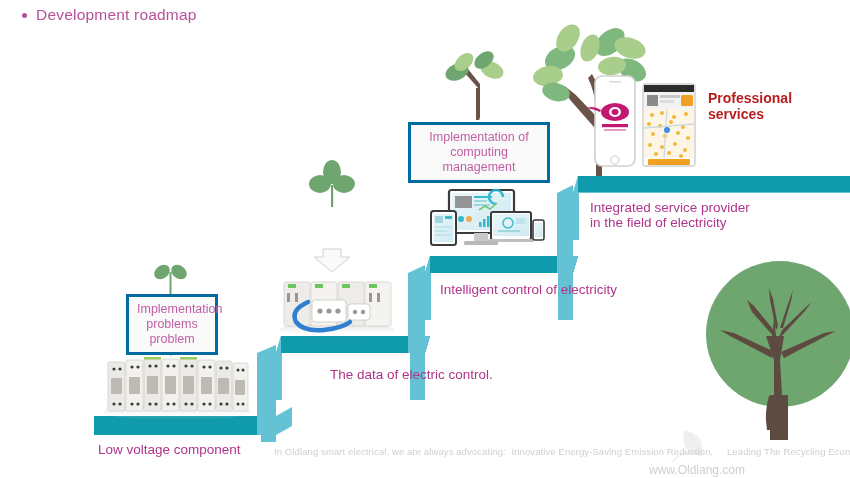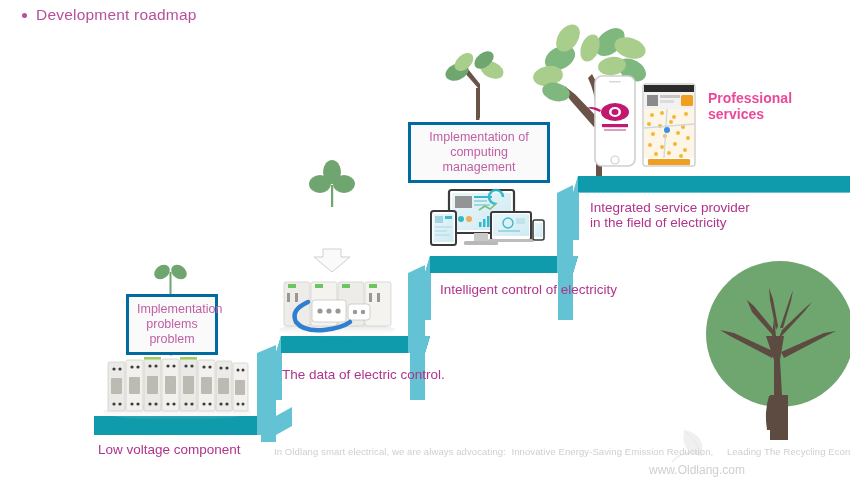--- a/index.html
+++ b/index.html
@@ -28,21 +28,21 @@
     color:#c05fa4;
     text-align:center;
     font-size:12.5px;
     line-height:15px;
     padding:5px 8px;
     box-sizing:border-box;
     white-space:pre-line;
   }
 
   
-  .panel-title{position:absolute;left:696px;top:90px;color:#ec4899;font-size:14px;font-weight:bold;}
+  .panel-title{position:absolute;left:696px;top:90px;color:#b91c1c;font-size:14px;font-weight:bold;}
   .panel-p{position:absolute;left:698px;color:#c46aa9;font-size:9px;line-height:11px;white-space:pre-line;}
 
   
   .footer-text{
     position:absolute;left:262px;top:446px;
     color:#cfcfcf;font-size:9.5px;letter-spacing:.1px;white-space:pre;
   }
   .footer-url{
     position:absolute;left:637px;top:463px;
     color:#cfcfcf;font-size:12px;
@@ -363,21 +363,21 @@
 
   <div class="callout" style="left:114px;top:294px;width:92px;">Implementation
 problems problem</div>
 
 
   <div class="callout" style="left:396px;top:122px;width:142px;">Implementation of
 computing management</div>
 
   <div class="step-label" style="left:86px;top:442px;">Low voltage component</div>
 
-  <div class="step-label" style="left:270px;top:367px;">The data of electric control.</div>
+  <div class="step-label" style="left:270px;top:367px;padding-left:48px;">The data of electric control.</div>
 
   <div class="step-label" style="left:578px;top:200px;">Integrated service provider
 in the field of electricity</div>
 
   <div class="step-label" style="left:428px;top:282px;">Intelligent control of electricity</div>
 
   <div class="panel-title">Professional services</div>
 
   <div class="footer-text">In Oldlang smart electrical, we are always advocating:  Innovative Energy-Saving Emission Reduction,     Leading The Recycling Econmy!</div>
   <div class="footer-url">www.Oldlang.com</div>

